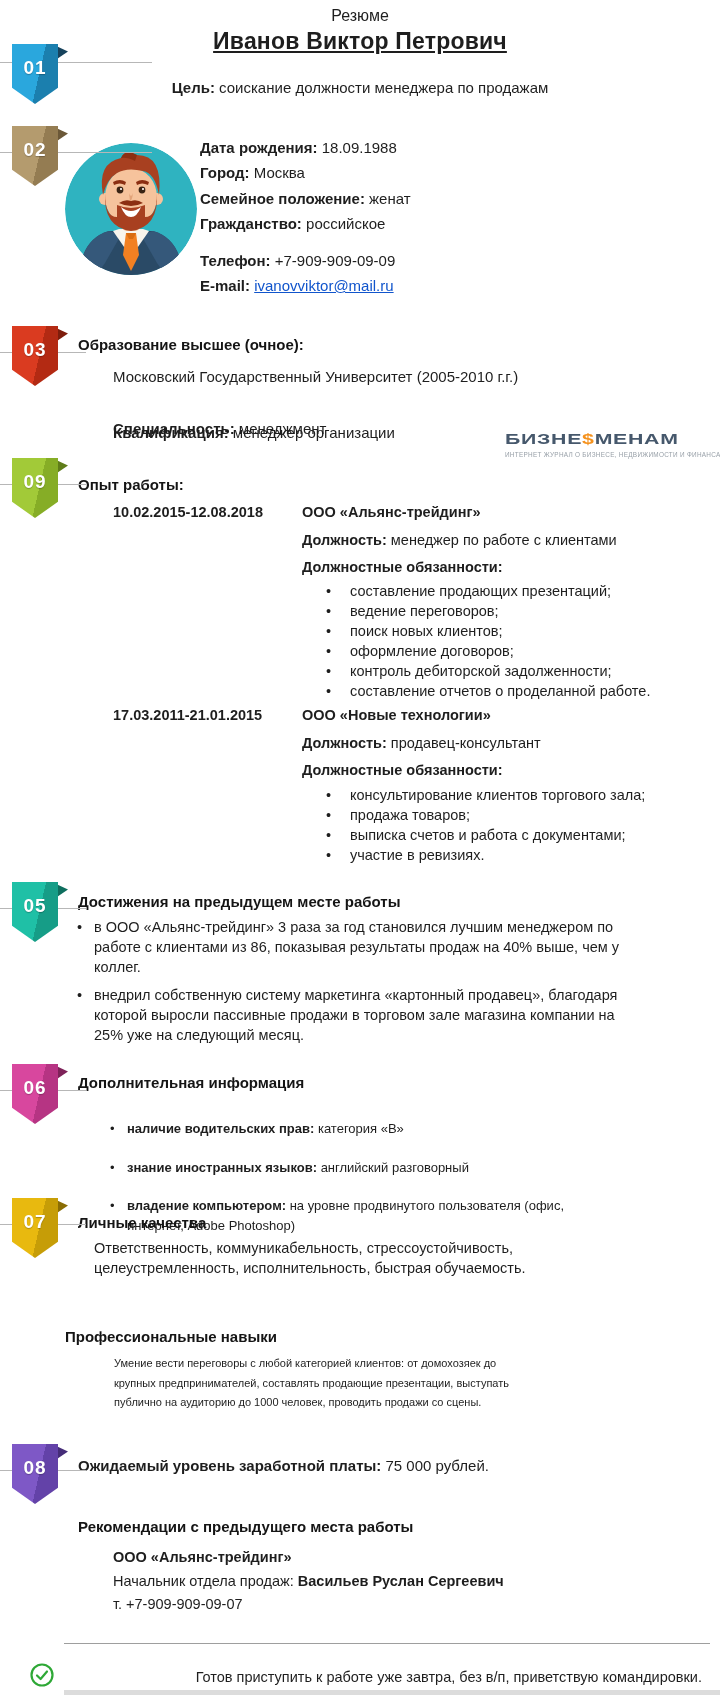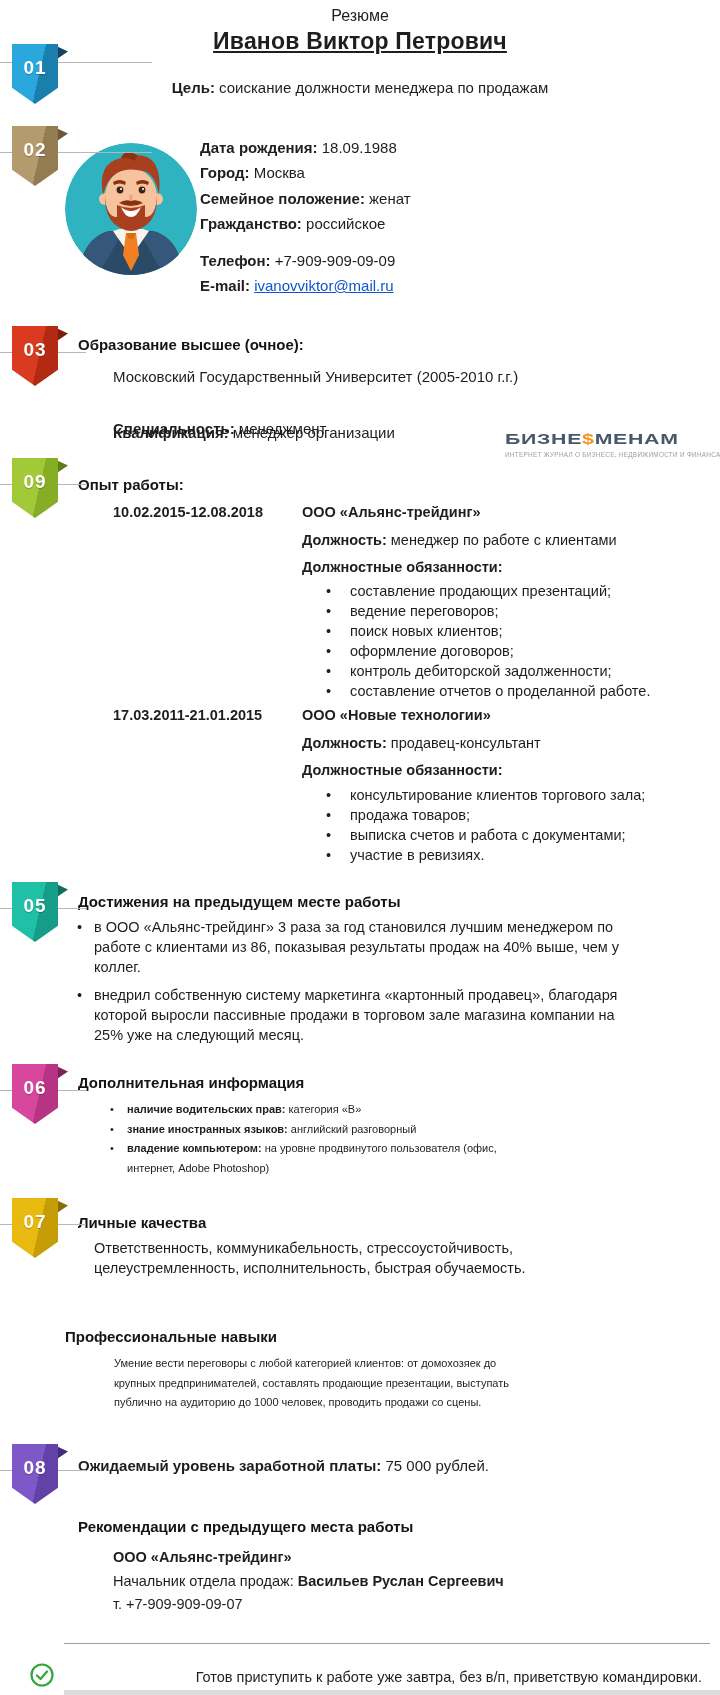--- a/index.html
+++ b/index.html
@@ -22,21 +22,21 @@
       padding-top:13px;font-size:19px;font-weight:bold;color:#fff;
       letter-spacing:1px;text-shadow:0 1px 1px rgba(0,0,0,.25);}
   .badge-tail{position:absolute;top:1px;right:-10px;width:14px;height:16px;z-index:1;
       clip-path:polygon(0 0,100% 40%,0 100%);}
   .badge-line{height:1px;background:#b7b7b7;left:0;z-index:1;}
   
   .duty,.bullet{position:relative;padding-left:24px;}
   .duty::before,.bullet::before{content:"•";position:absolute;left:0;top:0;}
   .duties .duty{line-height:20px;font-size:14.5px;}
   .ach .bullet{line-height:20px;font-size:14.5px;margin-bottom:8px;padding-left:17px;}
-  .add .bullet{line-height:19.5px;font-size:11px;padding-left:17px;}
+  .add .bullet{line-height:19.5px;font-size:13px;padding-left:17px;margin-top:19px;}
   
   .logo-main{font-size:15px;font-weight:bold;color:var(--logo_text,#46586c);
       letter-spacing:.5px;transform:scaleX(1.42);transform-origin:left top;white-space:nowrap;}
   .logo-main .dollar{color:var(--logo_accent,#f5921e);}
   .logo-sub{font-size:6.4px;color:#98a0a8;letter-spacing:.28px;margin-top:4px;white-space:nowrap;}
   .divider{height:1px;background:#9e9e9e;}
   .bottom-strip{background:#dcdcdc;}
 </style>
 </head>
 <body>

